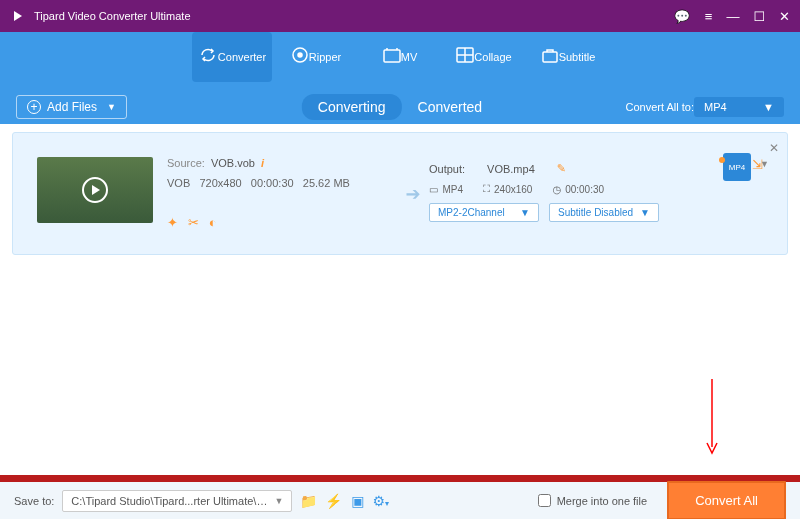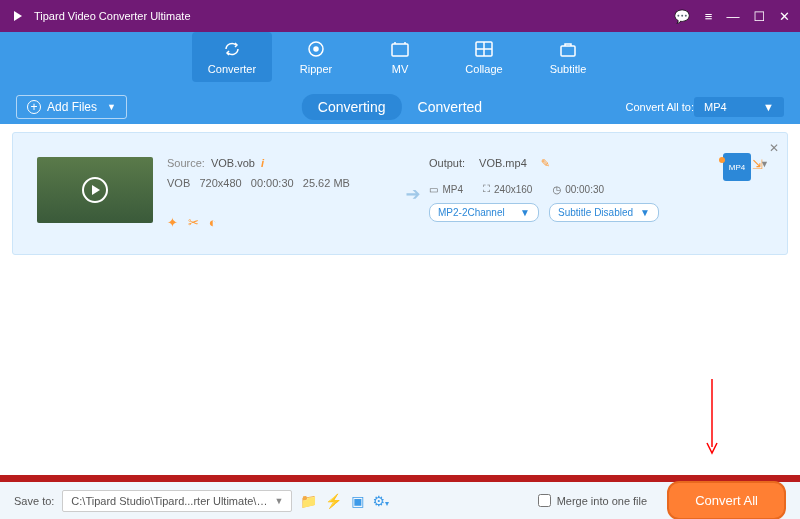--- a/index.html
+++ b/index.html
@@ -3,21 +3,21 @@
 <meta charset="utf-8">
 <style>
 *{box-sizing:border-box;margin:0;padding:0;font-family:"Segoe UI",Arial,sans-serif}
 body{background:#fff;width:800px;height:519px;overflow:hidden;position:relative}
 .titlebar{height:28px;background:#701a75;display:flex;align-items:center;color:#fff;font-size:11px;padding:16px 10px}
 .logo{width:16px;height:16px;margin-right:8px;display:flex;align-items:center;justify-content:center}
 .title-text{flex:1}
 .winctl{display:flex;gap:14px;align-items:center}
 .winctl span{cursor:pointer;font-size:13px}
 .topnav{height:58px;background:#3d9ae8;display:flex;justify-content:center;gap:4px}
-.navitem{width:80px;height:50px;display:flex;flex-direction:column;align-items:center;justify-content:center;color:#fff;font-size:11px;cursor:pointer;border-radius:4px}
+.navitem{width:80px;height:50px;display:flex;flex-direction:row;align-items:center;justify-content:center;color:#fff;font-size:11px;cursor:pointer;border-radius:4px}
 .navitem.active{background:#2c88d8}
 .navitem .nicon{height:20px;display:flex;align-items:center;justify-content:center;margin-bottom:4px}
 .subbar{height:34px;background:#3d9ae8;display:flex;align-items:center;padding:0 16px;color:#fff;font-size:12px}
 .addfiles{display:flex;align-items:center;gap:6px;cursor:pointer;border:1px solid rgba(255,255,255,.6);border-radius:3px;padding:4px 10px}
 .plus{width:14px;height:14px;border:1px solid #fff;border-radius:50%;display:flex;align-items:center;justify-content:center;font-size:12px;line-height:1}
 .chev{font-size:9px;margin-left:4px}
 .tab{padding:5px 16px;font-size:14px;cursor:pointer;border-radius:12px}
 .tab.active{background:#2c88d8}
 .convertto{margin-left:auto;display:flex;align-items:center;font-size:11px}
 .fmtselect{background:#2c88d8;padding:4px 10px;border-radius:3px;min-width:90px;display:flex;justify-content:space-between;cursor:pointer}
@@ -27,37 +27,37 @@
 .playcircle::after{content:"";border-left:8px solid #fff;border-top:5px solid transparent;border-bottom:5px solid transparent;margin-left:2px}
 .srccol{margin-left:14px;width:230px;font-size:11px;color:#555}
 .srcline{display:flex;align-items:center;gap:6px;margin-bottom:8px}
 .srcline .lab{color:#888}
 .info-i{color:#ff9933;font-style:italic;font-weight:bold;cursor:pointer}
 .meta{color:#666;margin-bottom:26px}
 .tools{display:flex;gap:10px;margin-top:4px}
 .tools span{color:#ff9933;cursor:pointer;font-size:13px}
 .arrow{width:32px;display:flex;align-items:center;justify-content:center;color:#a0c8e8;font-size:18px}
 .outcol{flex:1;font-size:11px;color:#555}
-.outhead{display:flex;align-items:flex-start;gap:14px;margin-bottom:8px}
+.outhead{display:flex;align-items:flex-end;gap:22px;margin-bottom:8px}
 .outhead .oicons{margin-left:auto;display:flex;gap:8px}
 .oicons span{color:#ff9933;cursor:pointer;font-size:13px}
 .outmeta{display:flex;gap:20px;color:#666;margin-bottom:8px;font-size:10px}
 .outmeta span{display:flex;align-items:center;gap:4px}
 .selects{display:flex;gap:10px}
-.sel{background:#fff;border:1px solid #a0c8e8;border-radius:8px;padding:3px 8px;font-size:10px;color:#2c88d8;display:flex;justify-content:space-between;align-items:center;width:110px;cursor:pointer}
+.sel{background:#fff;border:1px solid #a0c8e8;border-radius:2px;padding:3px 8px;font-size:10px;color:#2c88d8;display:flex;justify-content:space-between;align-items:center;width:110px;cursor:pointer}
 .fmtbadge{position:absolute;right:36px;top:20px;width:28px;height:28px;background:#2c88d8;border-radius:3px;display:flex;align-items:center;justify-content:center;color:#fff;font-size:8px;cursor:pointer}
 .fmtbadge::before{content:"";position:absolute;left:-4px;top:4px;width:6px;height:6px;background:#ff9933;border-radius:50%}
 .closerow{position:absolute;right:8px;top:8px;color:#888;cursor:pointer;font-size:12px}
 .fmtchev{position:absolute;right:18px;top:26px;color:#888;font-size:9px;cursor:pointer}
 .bottombar{position:absolute;bottom:0;left:0;right:0;height:44px;background:#f0f6fb;border-top:7px solid #b91c1c;display:flex;align-items:center;padding:0 14px;font-size:11px;color:#555;gap:8px}
 .pathbox{background:#fff;border:1px solid #ccc;border-radius:2px;padding:4px 8px;width:230px;display:flex;justify-content:space-between;align-items:center;cursor:pointer}
 .bicon{color:#3d9ae8;cursor:pointer;font-size:14px}
 .merge{margin-left:auto;display:flex;align-items:center;gap:6px;cursor:pointer}
 .merge input{width:13px;height:13px}
-.convertbtn{background:#ff7f33;color:#fff;border:2px solid #e8691f;border-radius:12px;padding:10px 26px;font-size:13px;cursor:pointer;margin-left:12px}
+.convertbtn{background:#ff7f33;color:#fff;border:2px solid #e8691f;border-radius:1px;padding:10px 26px;font-size:13px;cursor:pointer;margin-left:12px}
 .redarrow{position:absolute;right:80px;bottom:60px;pointer-events:none}
 </style>
 </head>
 <body>
 
 <div class="titlebar">
   <span class="logo">
     <svg width="14" height="14" viewBox="0 0 14 14">
         <path d="M3 2 L11 7 L3 12 Z" fill="#fff"></path>
       </svg>

